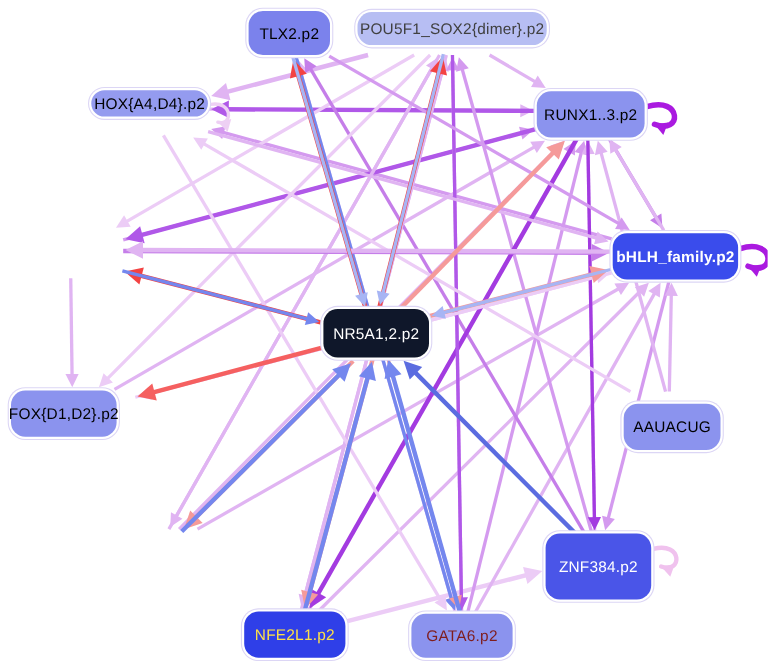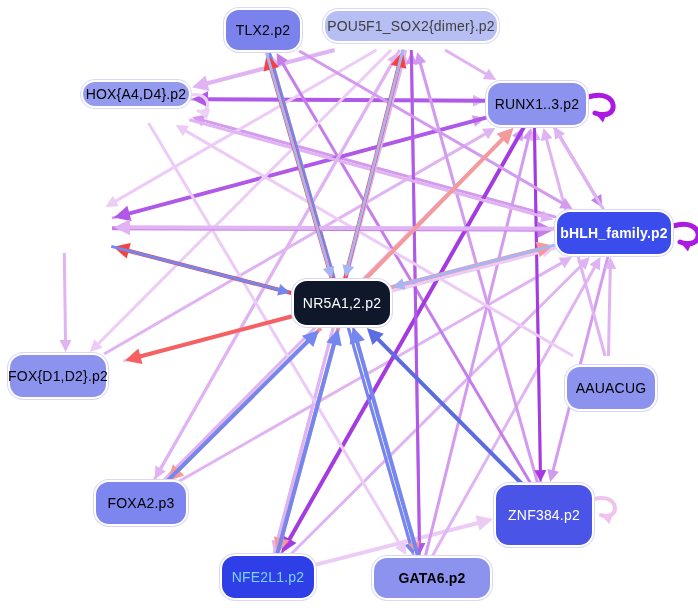--- a/index.html
+++ b/index.html
@@ -164,25 +164,22 @@
     </div>
     <div class="node" style="left: 294px; top: 281px; width: 96px; height: 44px; background: #0f172a; color: rgb(255, 255, 255);">
       <span>NR5A1,2.p2</span>
     </div>
     <div class="node" style="left: 10px; top: 355px; width: 96px; height: 42px; background: rgb(139, 147, 238); color: rgb(0, 0, 0);">
       <span>FOX{D1,D2}.p2</span>
     </div>
     <div class="node" style="left: 567px; top: 343px; width: 88px; height: 42px; background: rgb(139, 147, 238); color: rgb(0, 0, 0); margin-top: 24px;">
       <span>AAUACUG</span>
     </div>
-    <div class="node" style="left: 96px; top: 482px; width: 90px; height: 42px; background: rgb(125, 133, 238); color: rgb(0, 0, 0);">
-      <span>FOXA2.p3</span>
-    </div>
     <div class="node" style="left: 496px; top: 485px; width: 96px; height: 60px; background: rgb(74, 85, 232); color: rgb(255, 255, 255);">
       <span>ZNF384.p2</span>
     </div>
-    <div class="node" style="left: 222px; top: 556px; width: 92px; height: 42px; background: rgb(47, 63, 232); color: #7dd3fc;">
+    <div class="node" style="left: 222px; top: 556px; width: 92px; height: 42px; background: rgb(47, 63, 232); color: #fde047;">
       <span>NFE2L1.p2</span>
     </div>
-    <div class="node" style="left: 374px; top: 558px; width: 116px; height: 40px; background: rgb(139, 147, 238); color: #000000; font-weight: bold;">
+    <div class="node" style="left: 374px; top: 558px; width: 92px; height: 40px; background: rgb(139, 147, 238); color: #7f1d1d;">
       <span>GATA6.p2</span>
     </div>
   </div>
 
 </body></html>

